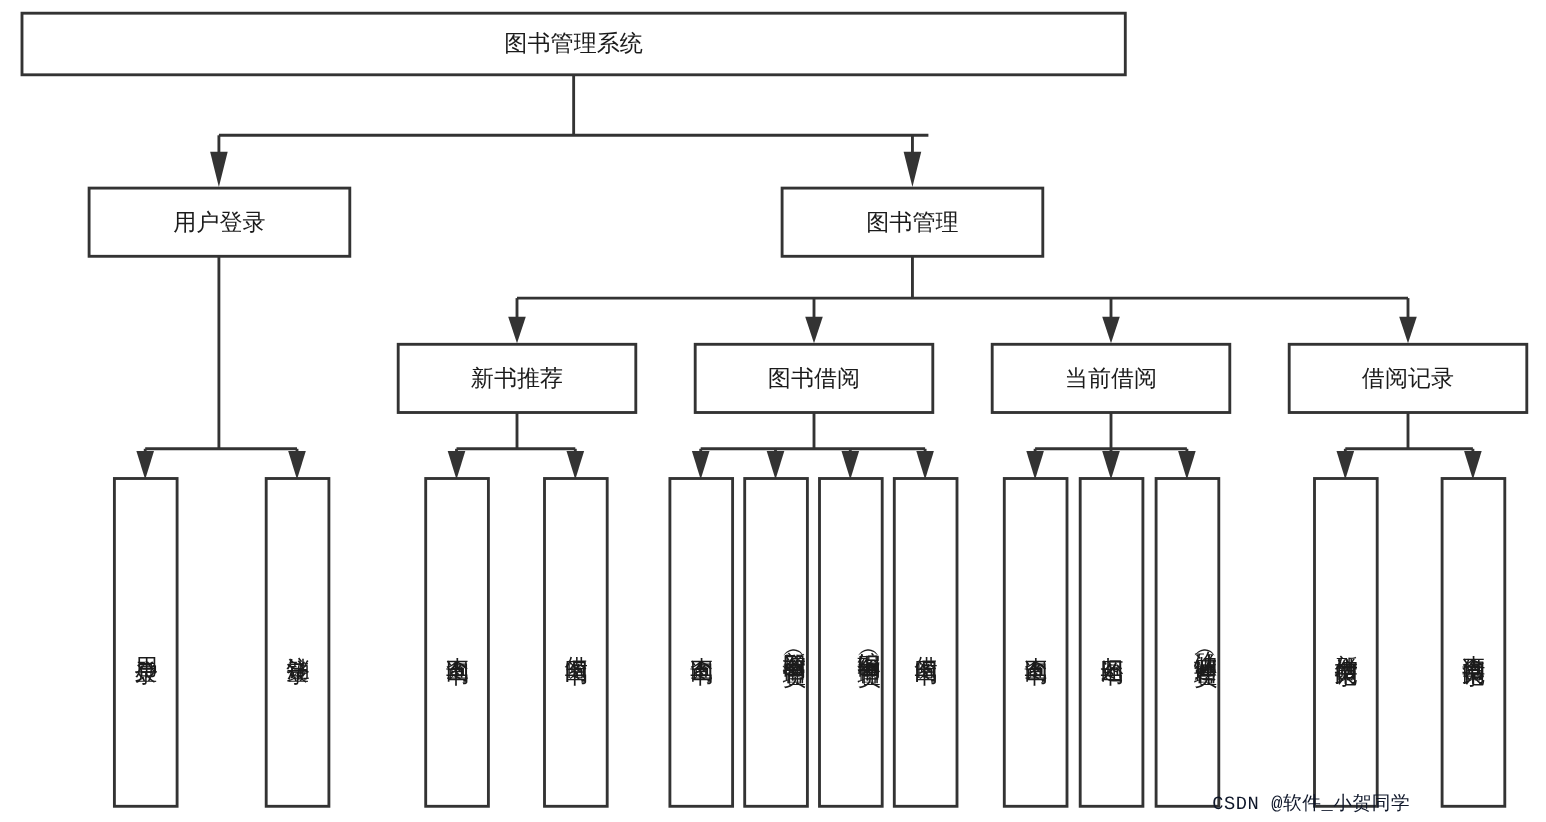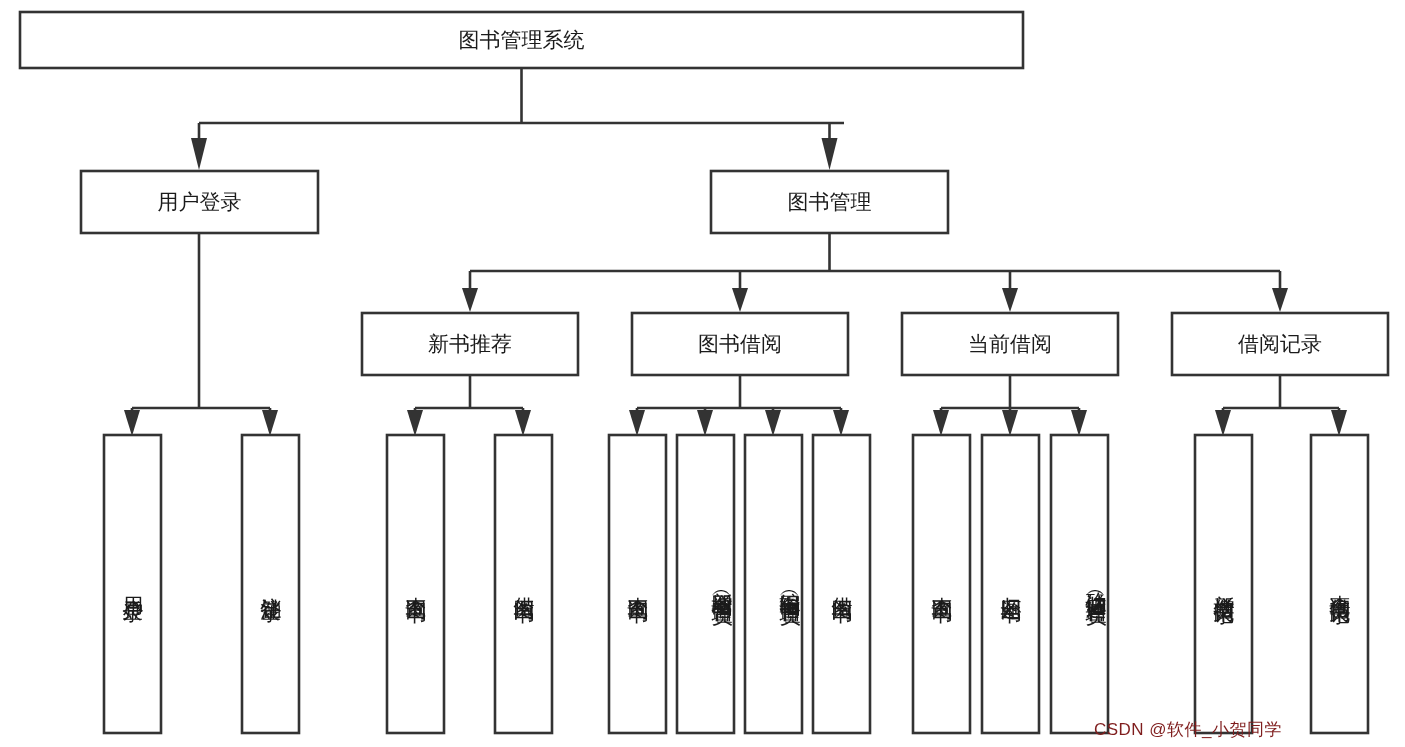--- a/index.html
+++ b/index.html
@@ -64,22 +64,22 @@
     color: #1b1b1b;
     font-family: "DejaVu Sans", "Liberation Sans", sans-serif;
     pointer-events: none;
     text-align: center;
   }
   .watermark {
     position: absolute;
     right: 8px;
     bottom: 6px;
     font-size: 17px;
-    color: #7f1d1d;
-    font-family: Liberation Sans, sans-serif;
+    color: #0f172a;
+    font-family: Liberation Mono, monospace;
     letter-spacing: 0.5px;
     white-space: nowrap;
   }
 </style>
 </head>
 <body>
 
 <div id="diagram-root">
 
   <svg id="tree-svg" viewBox="0 0 1405 747">

